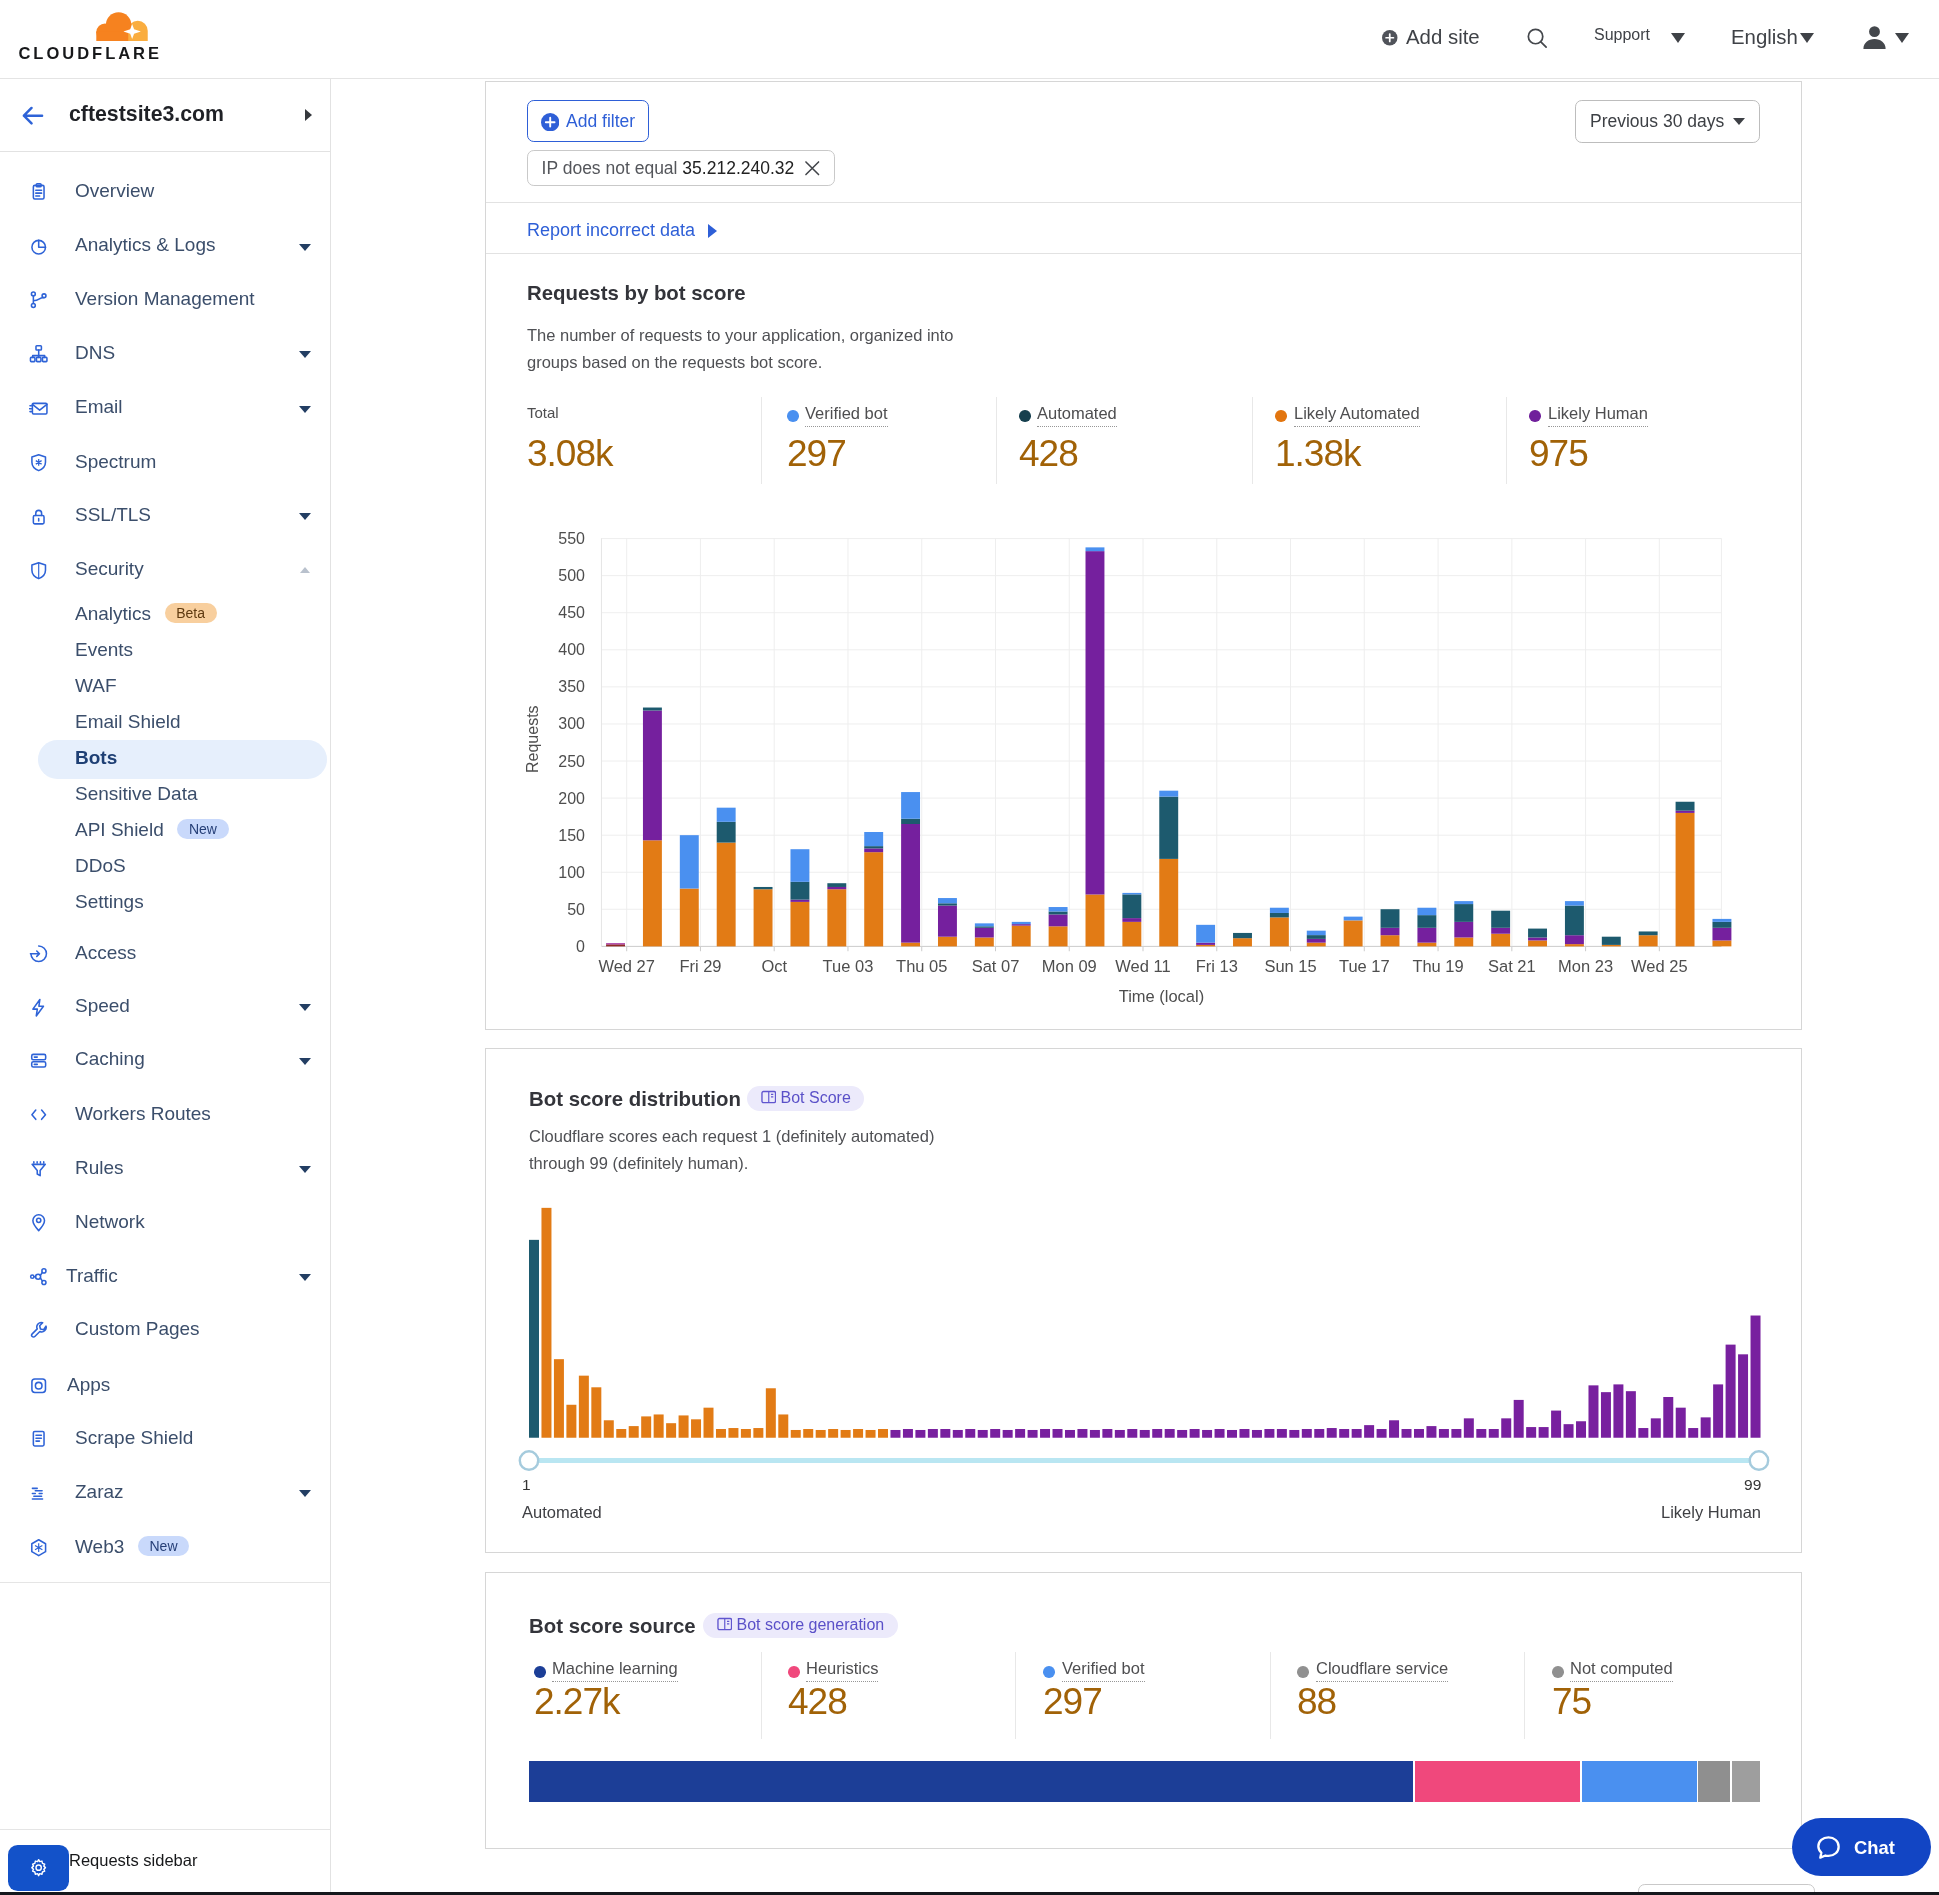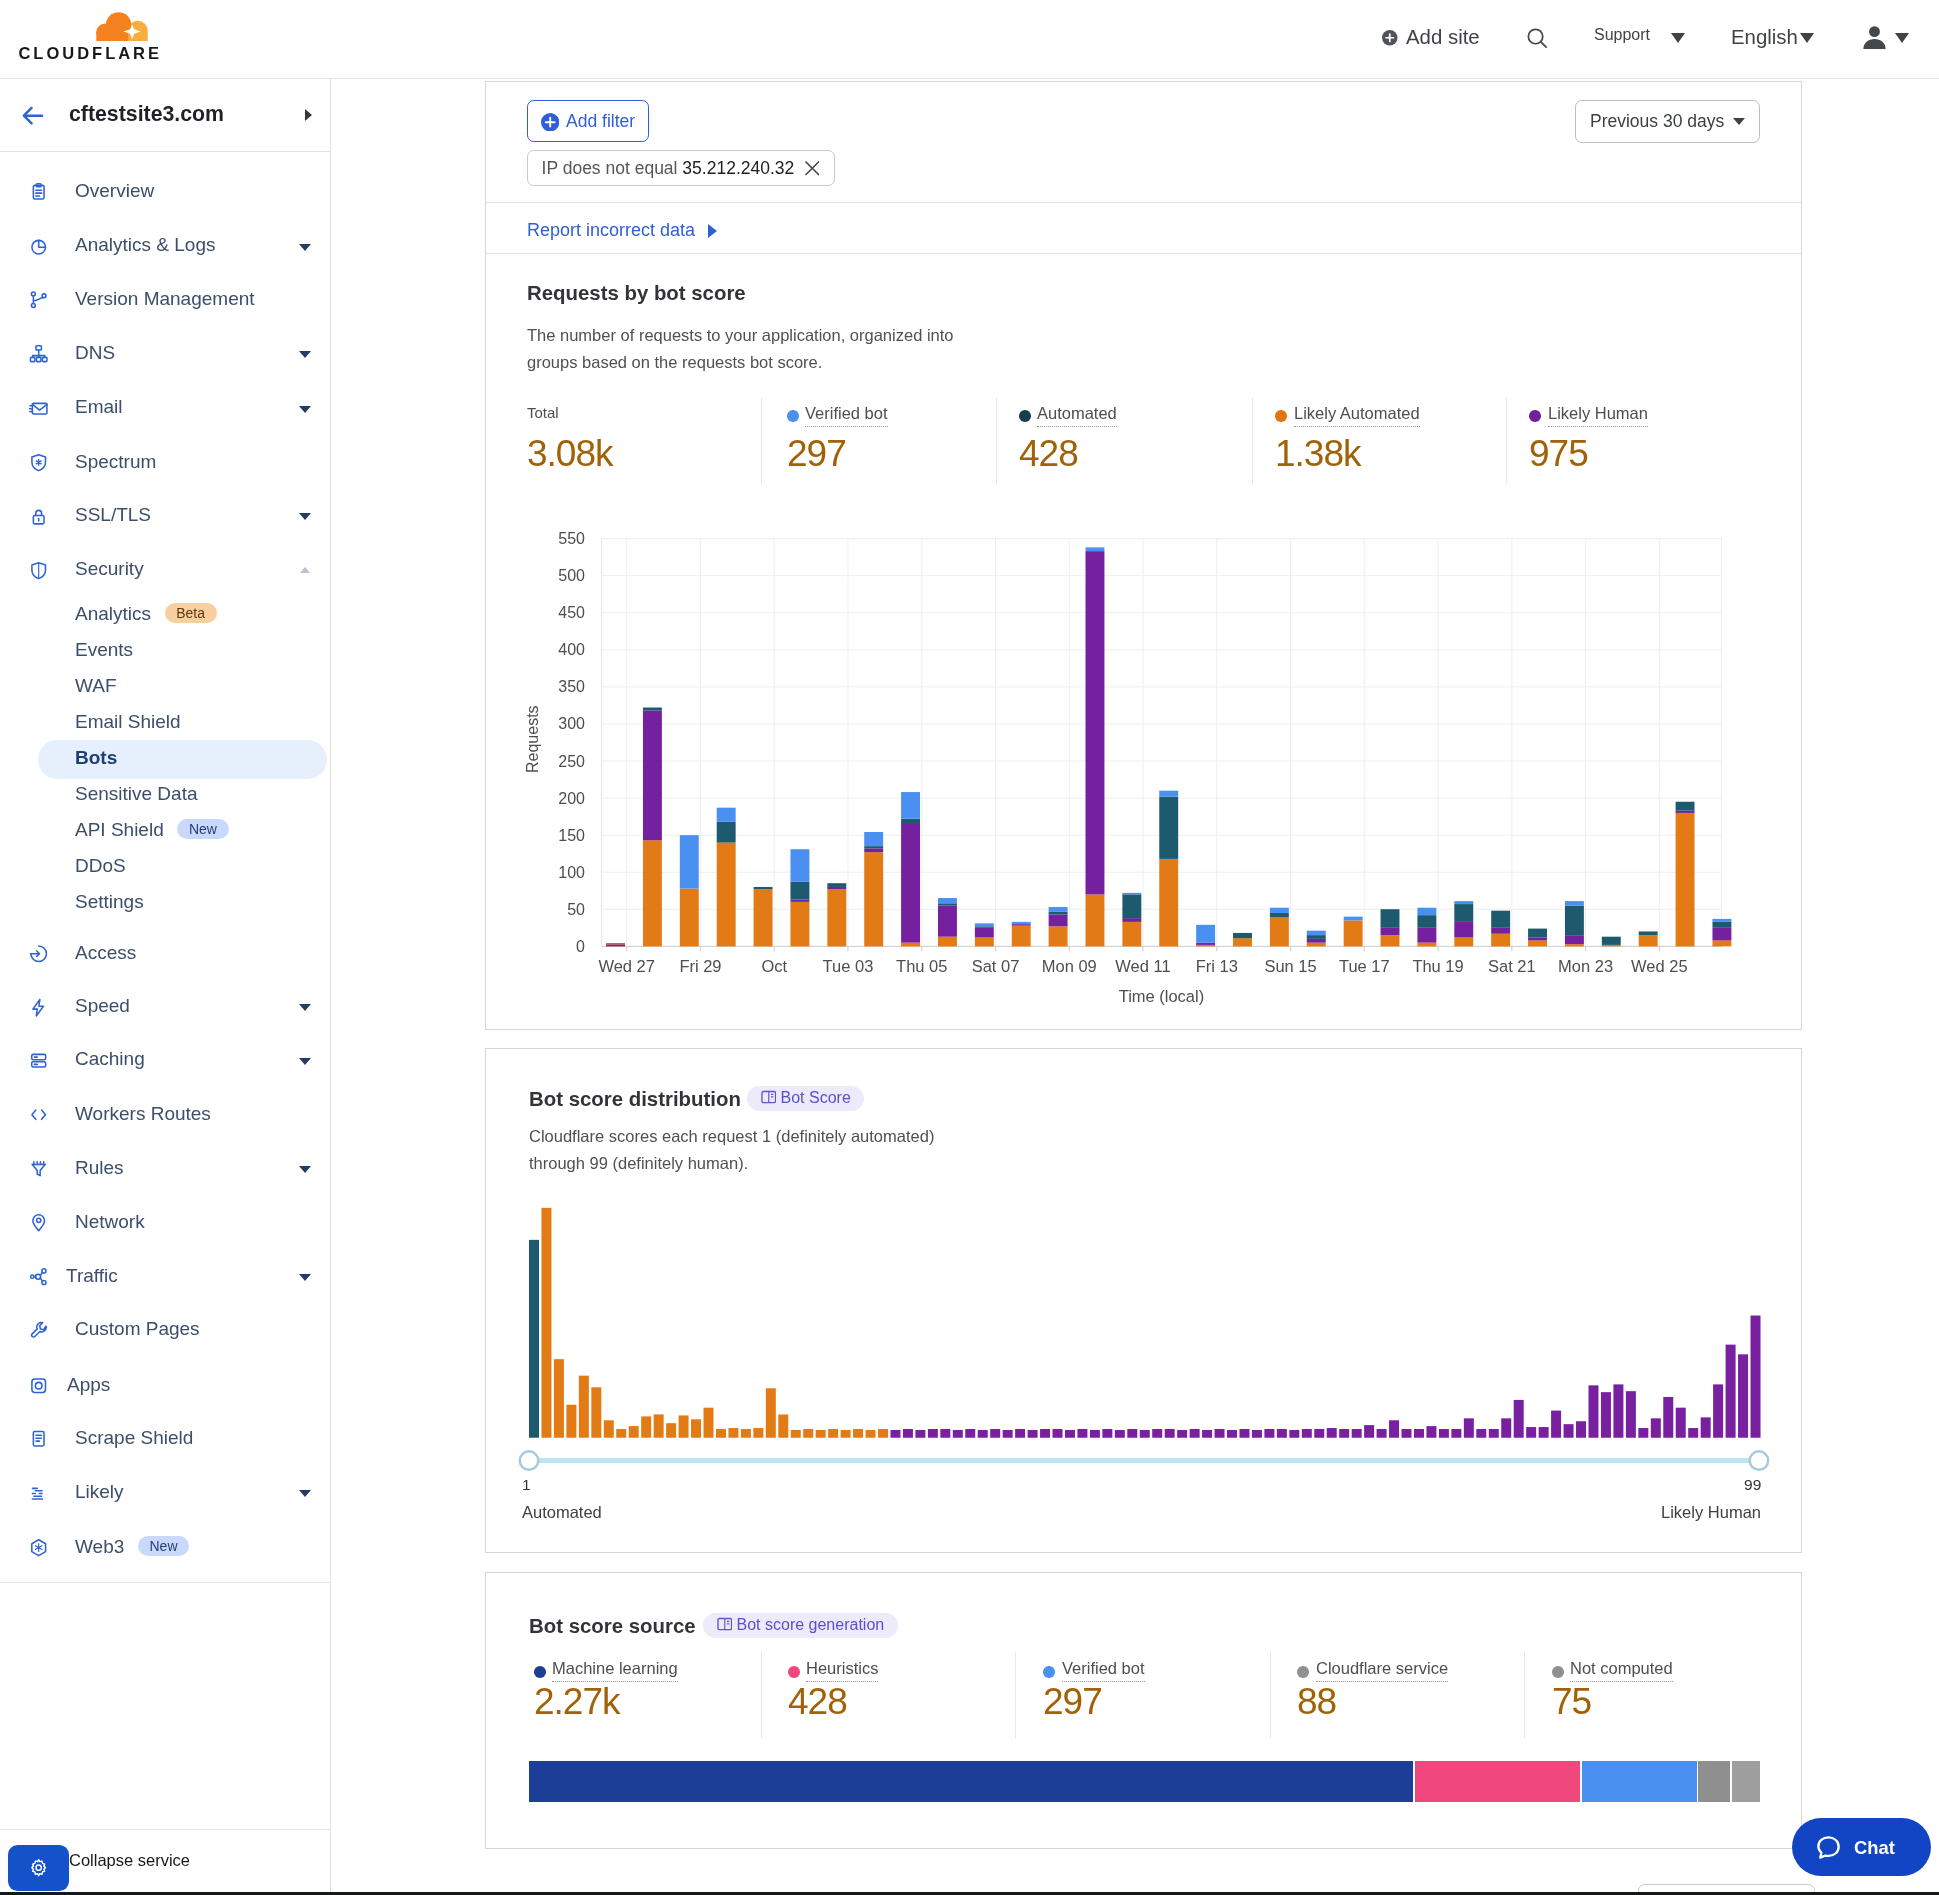--- a/index.html
+++ b/index.html
@@ -157,21 +157,21 @@
     </svg></div>
 <div class="a navtext" style="left:67px;top:1374px">Apps</div>
 <div class="a" style="left:29px;top:1429px;width:19.4px;height:19.4px"><svg width="19.4" height="19.4" viewBox="0 0 20 20">
       <rect x="4.5" y="2.5" width="11" height="15" rx="1.4" stroke="#2e63d7" stroke-width="1.6" fill="none" stroke-linecap="round" stroke-linejoin="round"></rect>
       <path d="M7.2 6.5h5.6M7.2 9.5h5.6M7.2 12.5h3.6" stroke="#2e63d7" stroke-width="1.6" fill="none" stroke-linecap="round" stroke-linejoin="round"></path>
     </svg></div>
 <div class="a navtext" style="left:75px;top:1427px">Scrape Shield</div>
 <div class="a" style="left:29px;top:1484px;width:19.4px;height:19.4px"><svg width="19.4" height="19.4" viewBox="0 0 20 20">
       <path d="M3.5 4.5h5M6.5 7h7M3.5 9.8h3M10.5 9.8h3M5 12.6h8M3.5 15.4h10.5" stroke="#2e63d7" stroke-width="1.6" fill="none" stroke-linecap="round" stroke-linejoin="round"></path>
     </svg></div>
-<div class="a navtext" style="left:75px;top:1481px">Likely</div>
+<div class="a navtext" style="left:75px;top:1481px">Zaraz</div>
 <div class="a" style="left:299px;top:1490px;width:0;height:0;border-left:6.8px solid transparent;border-right:6.8px solid transparent;border-top:7.8px solid #233e63"></div>
 <div class="a" style="left:29px;top:1538px;width:19.4px;height:19.4px"><svg width="19.4" height="19.4" viewBox="0 0 20 20">
       <path d="M10 1.8l7.1 4.1v8.2L10 18.2l-7.1-4.1V5.9z" stroke="#2e63d7" stroke-width="1.6" fill="none" stroke-linecap="round" stroke-linejoin="round"></path>
       <path d="M10 5.5v9M6.2 7.8l7.6 4.4M13.8 7.8l-7.6 4.4" stroke="#2e63d7" stroke-width="1.2" fill="none"></path>
     </svg></div>
 <div class="a navtext" style="left:75px;top:1536px">Web3<span class="pillnew">New</span></div>
 <div class="a" style="left:38px;top:740px;width:289px;height:39px;border-radius:19.4px;background:#e6effc"></div>
 <div class="a navtext" style="left:75px;top:603px">Analytics<span class="pillbeta">Beta</span></div>
 <div class="a navtext" style="left:75px;top:639px">Events</div>
 <div class="a navtext" style="left:75px;top:675px">WAF</div>
@@ -180,21 +180,21 @@
 <div class="a navtext" style="left:75px;top:783px">Sensitive Data</div>
 <div class="a navtext" style="left:75px;top:819px">API Shield<span class="pillnew">New</span></div>
 <div class="a navtext" style="left:75px;top:855px">DDoS</div>
 <div class="a navtext" style="left:75px;top:891px">Settings</div>
 <div class="a" style="left:0;top:1582px;width:330px;border-top:1px solid #e5e5e5"></div>
 <div class="a" style="left:0;top:1829px;width:330px;border-top:1px solid #e5e5e5"></div>
 <div class="a" style="left:7.8px;top:1845px;width:61px;height:46px;background:#1352c9;border-radius:9.7px;text-align:center;padding-top:11.6px"><svg width="21.3" height="21.3" viewBox="0 0 24 24">
 <path d="M12 3l1.2 2.2 2.5-.6 0.6 2.5L18.8 8l-1 2.3 1.9 1.7-1.9 1.7 1 2.3-2.5.9-.6 2.5-2.5-.6L12 21l-1.2-2.2-2.5.6-.6-2.5-2.5-.9 1-2.3L4.3 12l1.9-1.7-1-2.3 2.5-.9.6-2.5 2.5.6z" fill="none" stroke="#fff" stroke-width="1.6" stroke-linejoin="round"></path>
 <circle cx="12" cy="12" r="3" fill="none" stroke="#fff" stroke-width="1.6"></circle>
     </svg></div>
-<div class="a" style="left:69px;top:1851px;font-size:16.5px;color:#17181a">Collapse service</div>
+<div class="a" style="left:69px;top:1851px;font-size:16.5px;color:#17181a">Requests sidebar</div>
 
 <div class="card" style="top:81px;height:949px"></div>
 <div class="a" style="left:486px;top:202px;width:1315px;border-top:1px solid #e2e2e2"></div>
 <div class="a" style="left:486px;top:253px;width:1315px;border-top:1px solid #e2e2e2"></div>
 <div class="a" style="left:527px;top:100px;width:122px;height:42px;border:1px solid #2e5fd7;border-radius:6.8px;color:#2e5fd7;font-size:17.5px;line-height:40px;text-align:center">
 <svg width="18.4" height="18.4" viewBox="0 0 19 19" style="vertical-align:-3.9px;margin-right:6.8px">
       <circle cx="9.5" cy="9.5" r="9.5" fill="#2e5fd7"></circle>
       <path d="M9.5 5v9M5 9.5h9" stroke="#fff" stroke-width="2" stroke-linecap="round"></path>
     </svg>Add filter</div>
 <div class="a" style="left:527px;top:150px;height:36px;border:1px solid #c9c9c9;border-radius:6.8px;font-size:17.5px;color:#54565b;line-height:34px;padding:0 13.6px">IP does not equal <span style="color:#222">35.212.240.32</span>&nbsp;&nbsp;<svg width="16.5" height="16.5" viewBox="0 0 17 17" style="vertical-align:-2.9px">

